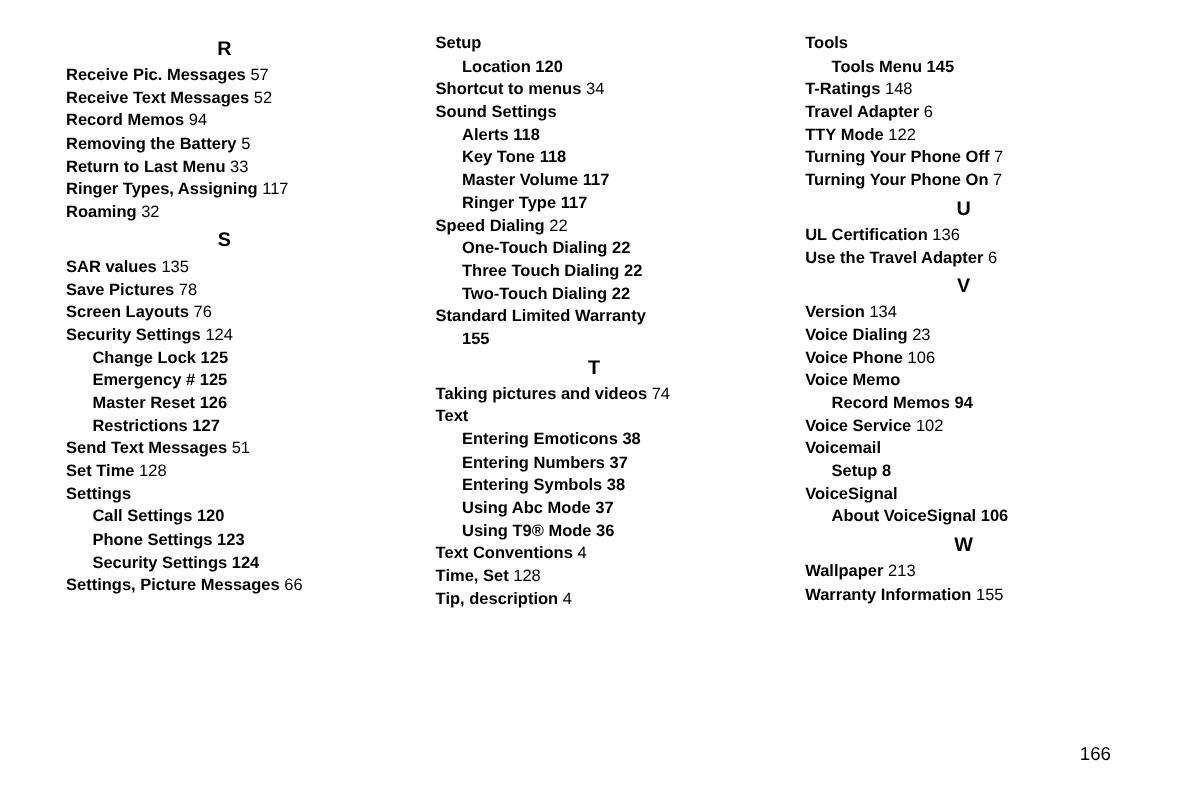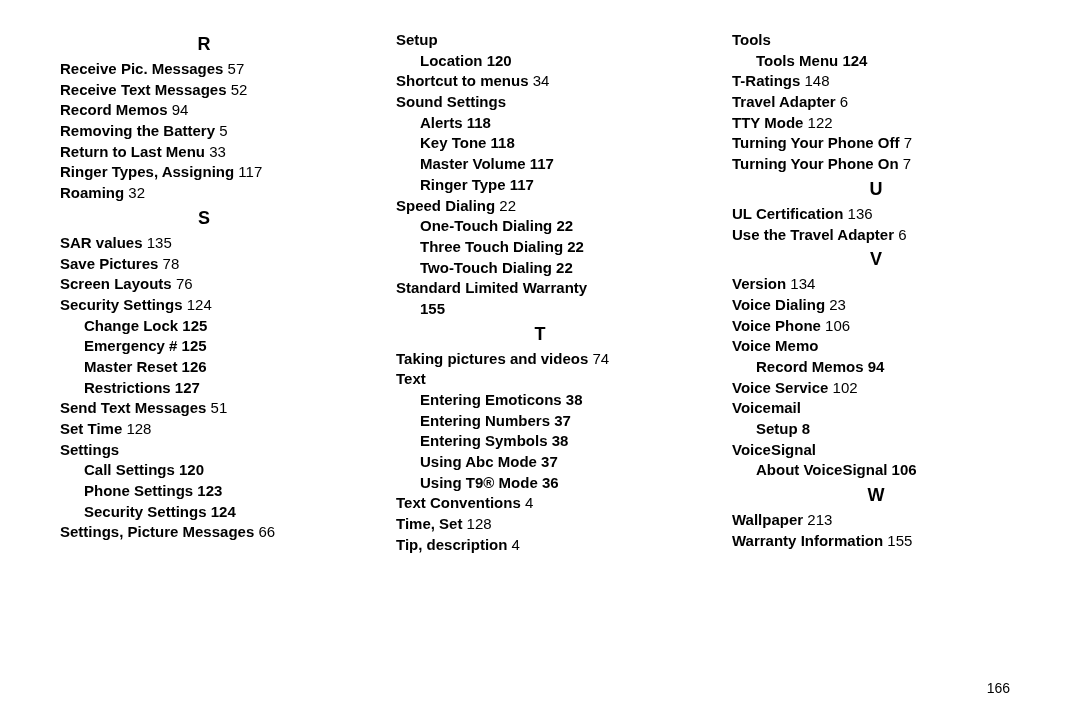--- a/index.html
+++ b/index.html
@@ -40,21 +40,21 @@
   .sub {
     margin-left: 24px;
     line-height: 1.38;
     white-space: nowrap;
     font-weight: bold;
   }
   .pagenum {
     position: absolute;
     bottom: 24px;
     right: 70px;
-    font-size: 14px;
+    font-size: 17px;
   }
 </style>
 </head>
 <body>
 
 <div class="columns">
   <div class="column" id="col0">
       <div class="letter">R</div>
       <div class="entry"><span class="topic">Receive Pic. Messages</span><span class="page"> 57</span></div>
       <div class="entry"><span class="topic">Receive Text Messages</span><span class="page"> 52</span></div>
@@ -102,21 +102,21 @@
       <div class="sub">Entering Numbers 37</div>
       <div class="sub">Entering Symbols 38</div>
       <div class="sub">Using Abc Mode 37</div>
       <div class="sub">Using T9® Mode 36</div>
       <div class="entry"><span class="topic">Text Conventions</span><span class="page"> 4</span></div>
       <div class="entry"><span class="topic">Time, Set</span><span class="page"> 128</span></div>
       <div class="entry"><span class="topic">Tip, description</span><span class="page"> 4</span></div>
     </div>
   <div class="column" id="col2">
       <div class="entry"><span class="topic">Tools</span></div>
-      <div class="sub">Tools Menu 124</div>
+      <div class="sub">Tools Menu 145</div>
       <div class="entry"><span class="topic">T-Ratings</span><span class="page"> 148</span></div>
       <div class="entry"><span class="topic">Travel Adapter</span><span class="page"> 6</span></div>
       <div class="entry"><span class="topic">TTY Mode</span><span class="page"> 122</span></div>
       <div class="entry"><span class="topic">Turning Your Phone Off</span><span class="page"> 7</span></div>
       <div class="entry"><span class="topic">Turning Your Phone On</span><span class="page"> 7</span></div>
       <div class="letter">U</div>
       <div class="entry"><span class="topic">UL Certification</span><span class="page"> 136</span></div>
       <div class="entry"><span class="topic">Use the Travel Adapter</span><span class="page"> 6</span></div>
       <div class="letter">V</div>
       <div class="entry"><span class="topic">Version</span><span class="page"> 134</span></div>

